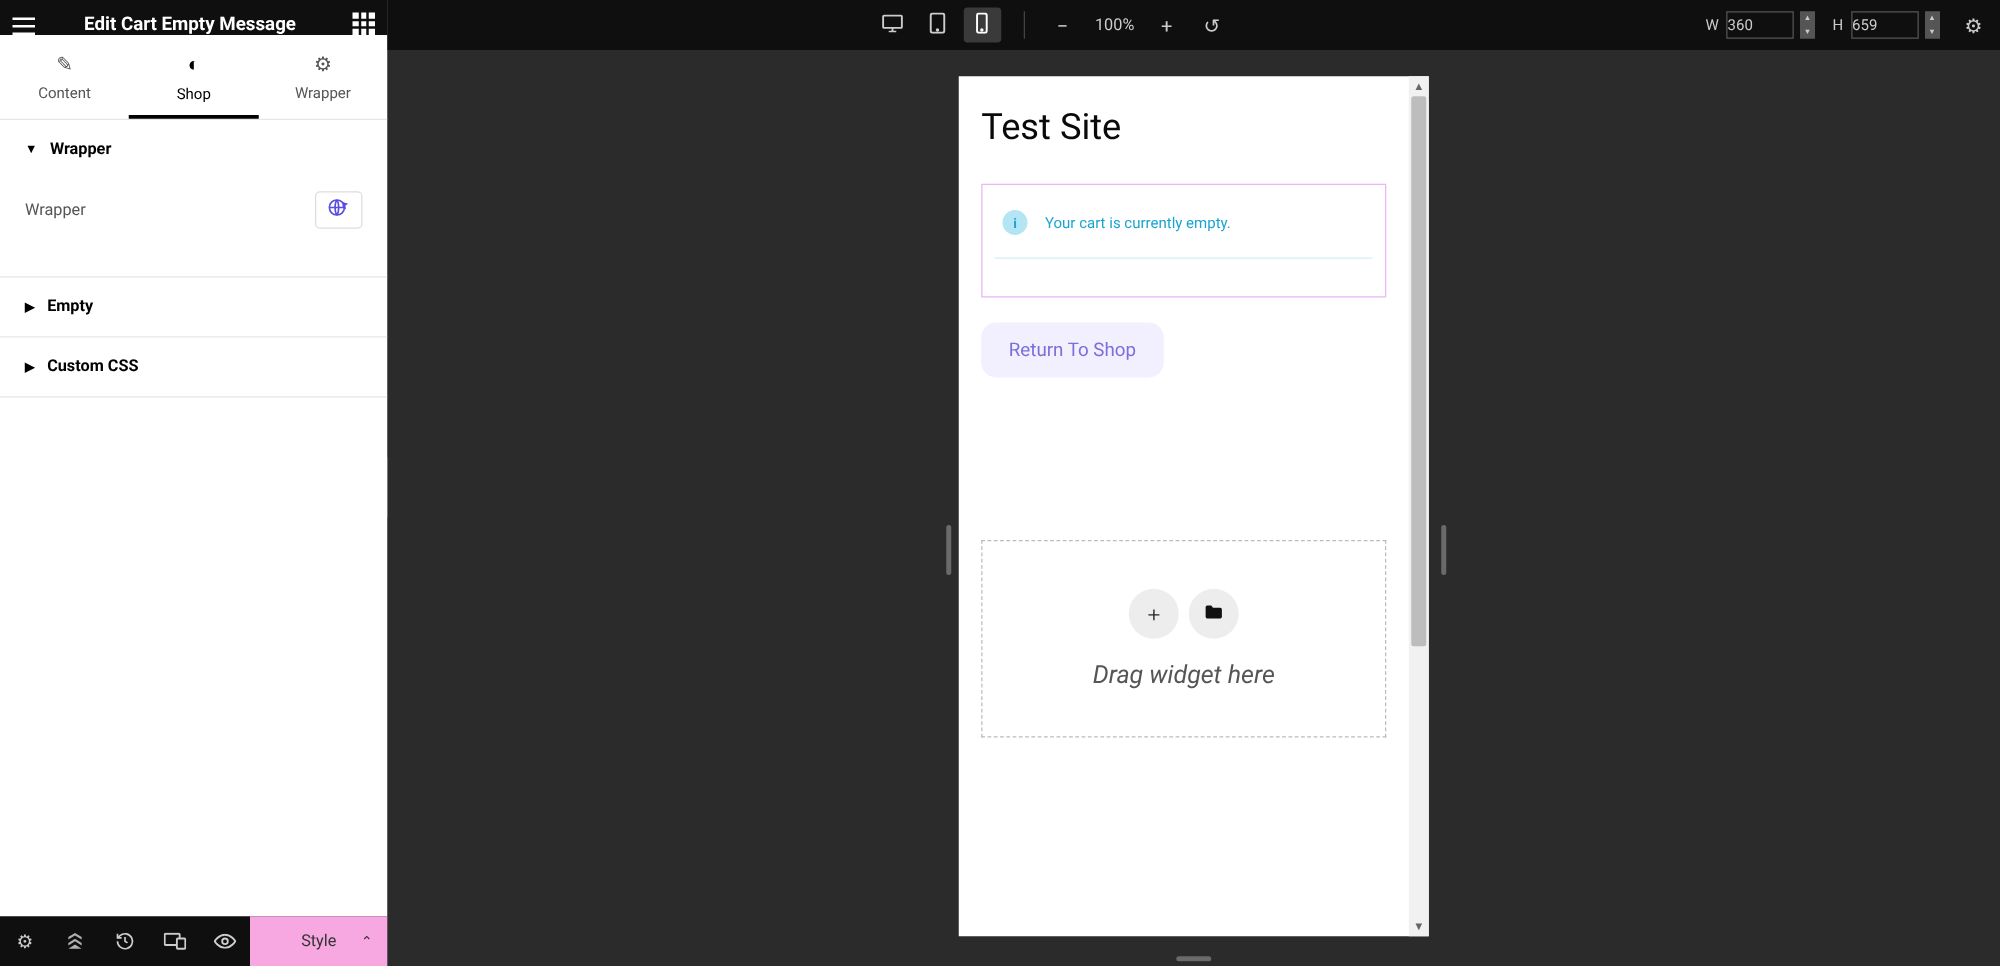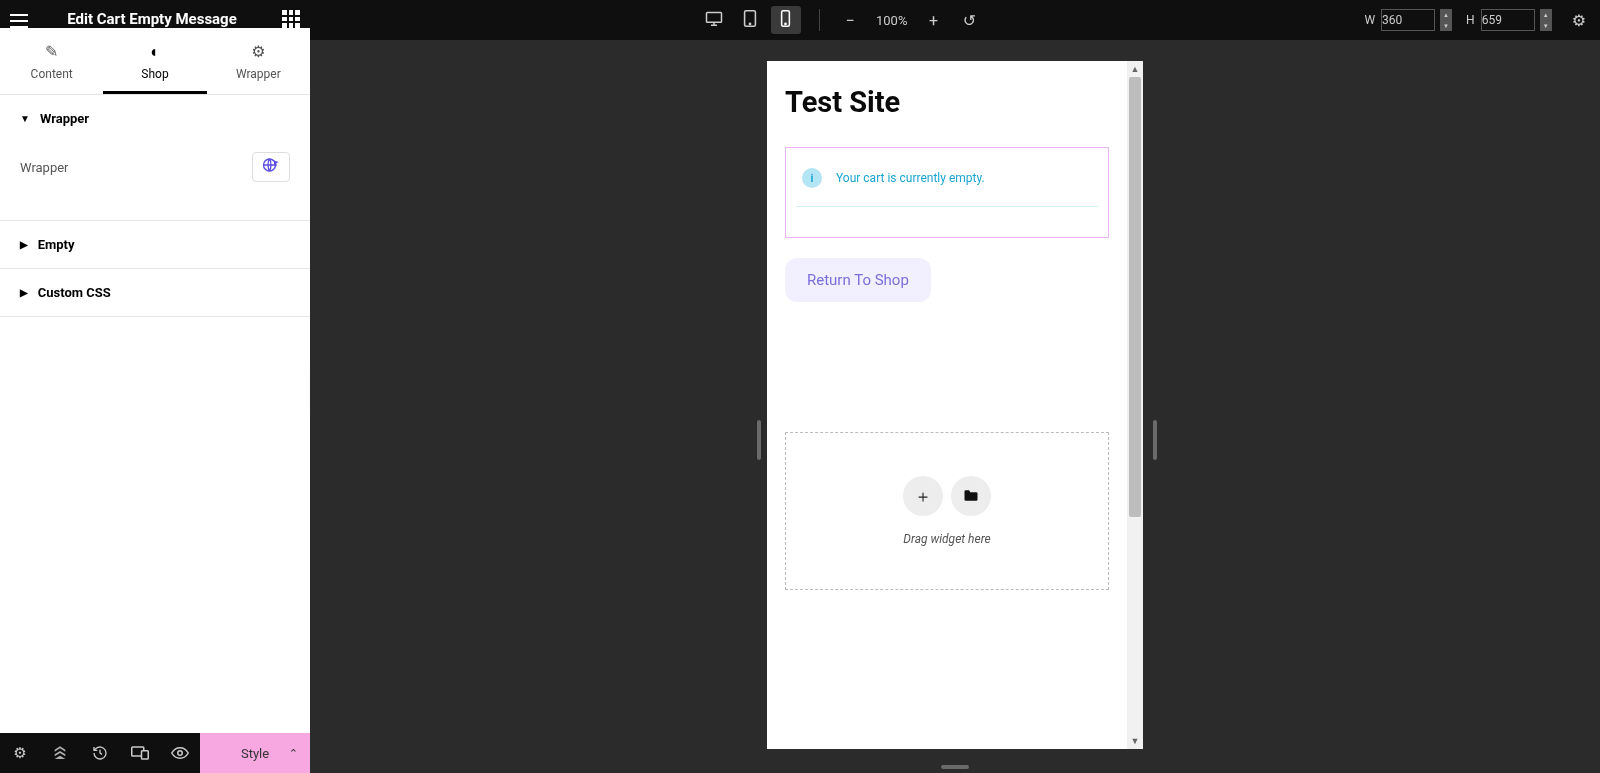--- a/index.html
+++ b/index.html
@@ -299,21 +299,21 @@
       background: #fff;
       display: flex;
     }
     .preview-content {
       flex: 1;
       padding: 24px 18px;
       overflow: hidden;
     }
     .site-title {
       font-size: 29px;
-      font-weight: 700;
+      font-weight: 400;
       color: #0a0a0a;
       margin-bottom: 28px;
     }
     .empty-box {
       border: 1px solid #ecb3f7;
       padding: 20px 10px 30px 10px;
       margin-bottom: 20px;
     }
     .empty-msg {
       display: flex;
@@ -370,21 +370,21 @@
       display: flex;
       align-items: center;
       justify-content: center;
       font-size: 17px;
       cursor: pointer;
       color: #222;
     }
     .dz-text {
       font-style: italic;
       color: #555;
-      font-size: 12px;
+      font-size: 20px;
     }
     .preview-scroll {
       width: 16px;
       background: #f1f1f1;
       position: relative;
       display: flex;
       flex-direction: column;
     }
     .scroll-arrow {
       height: 16px;

